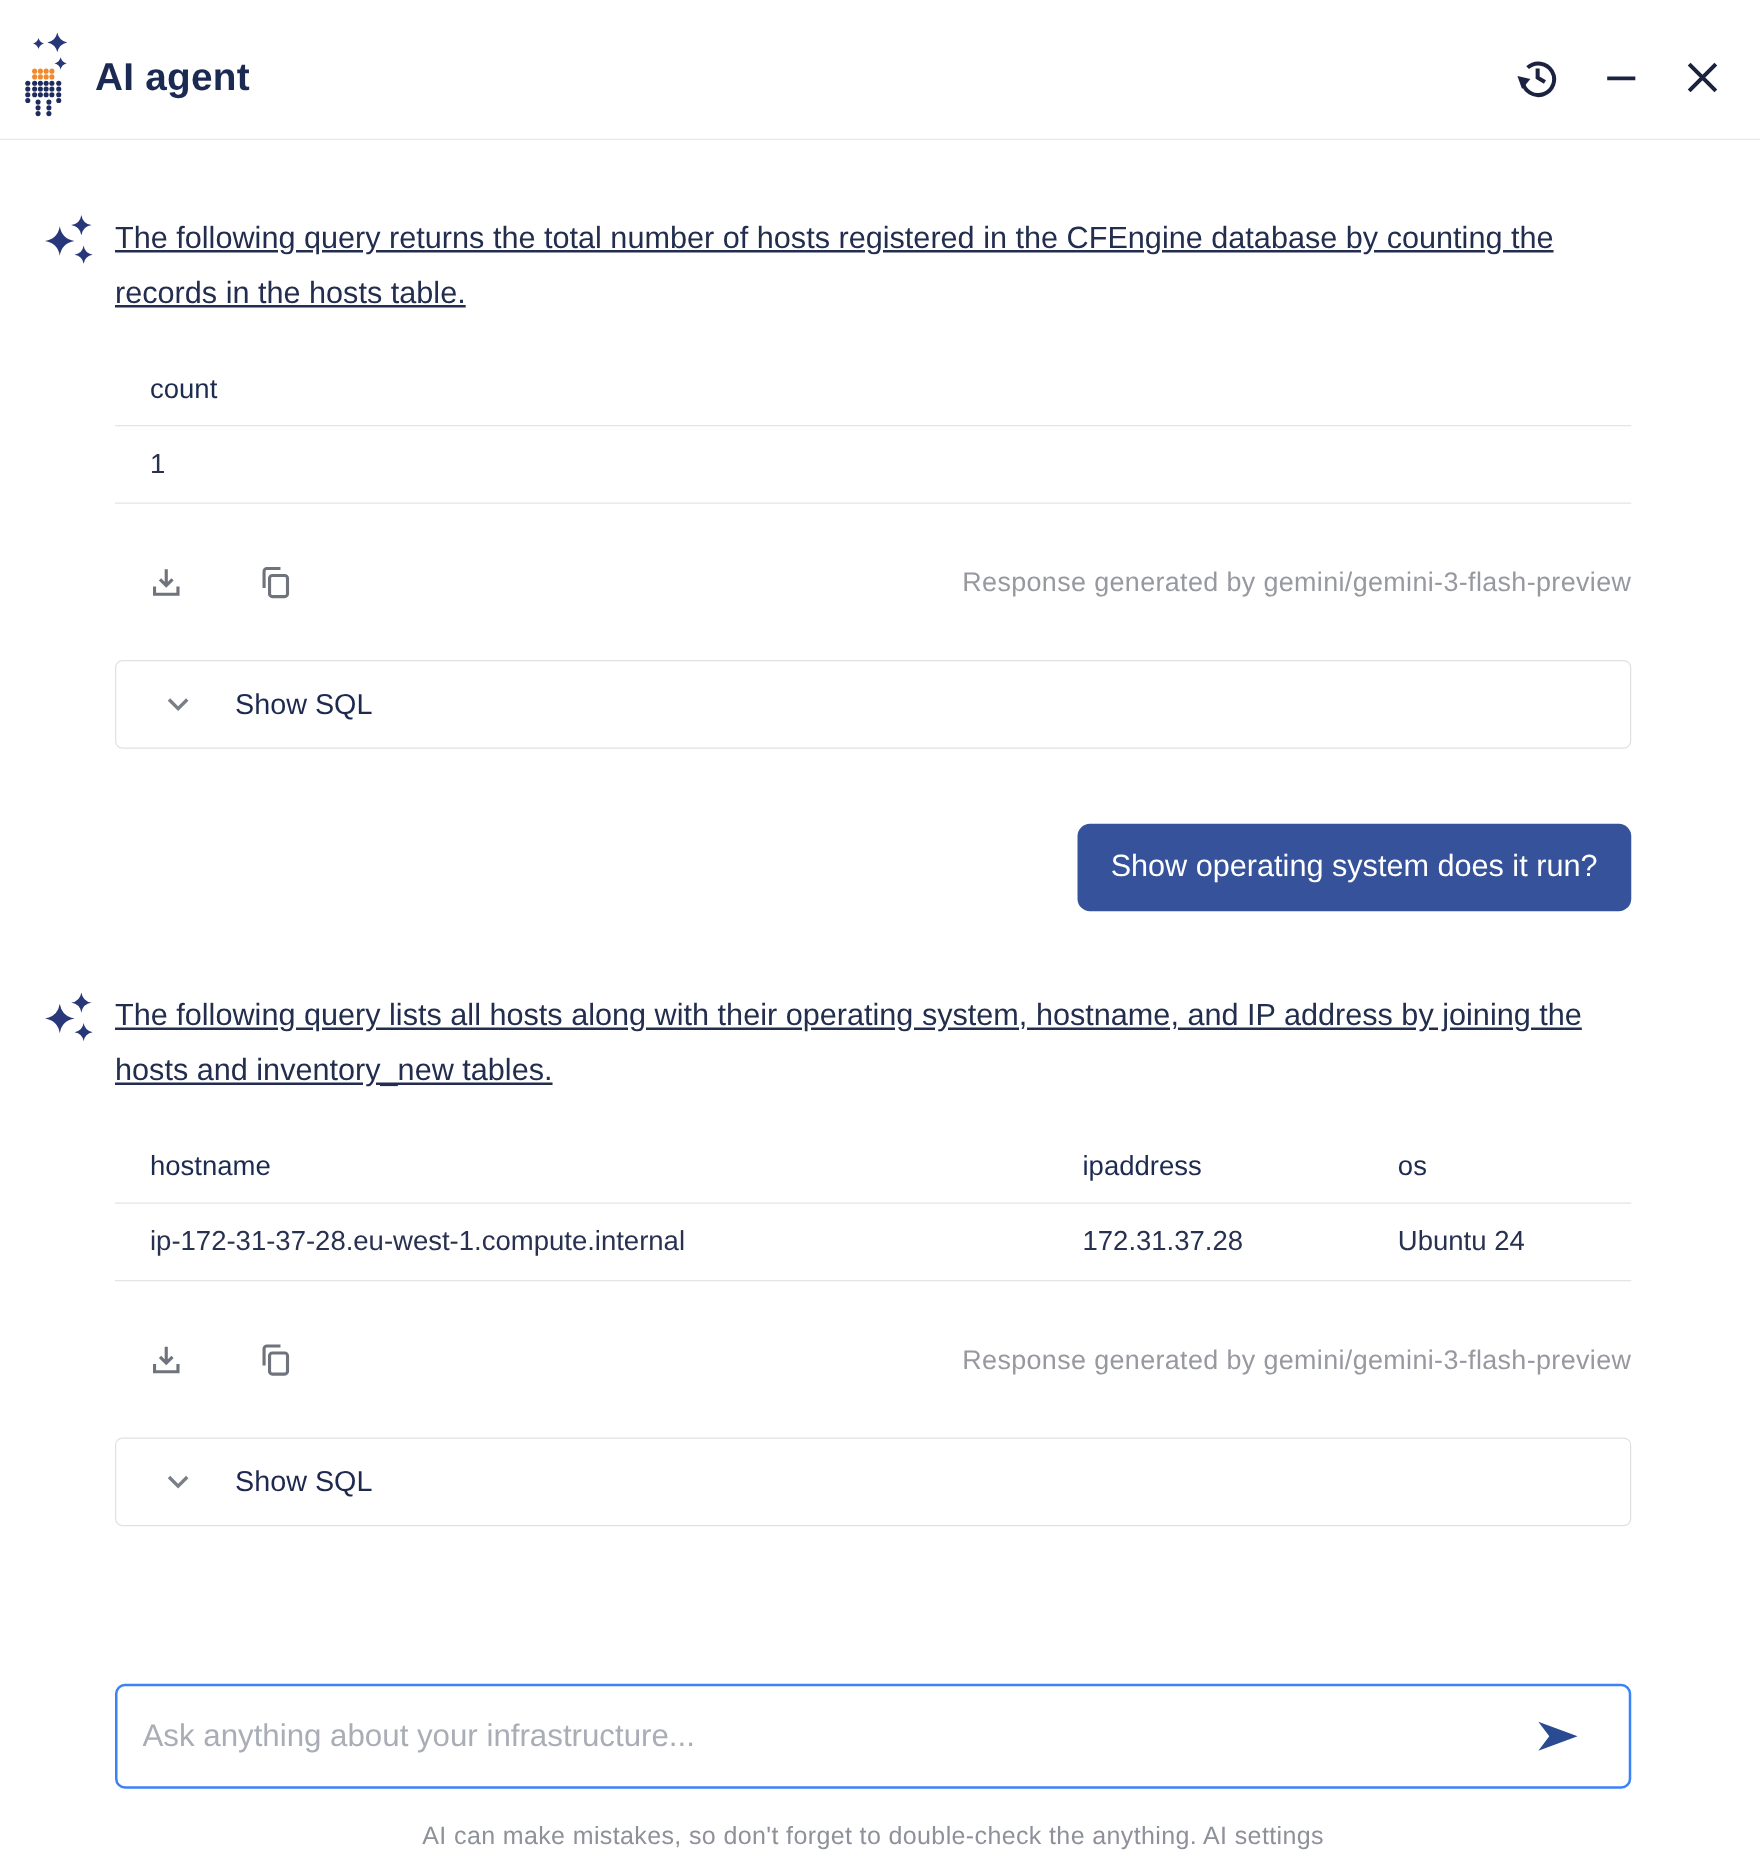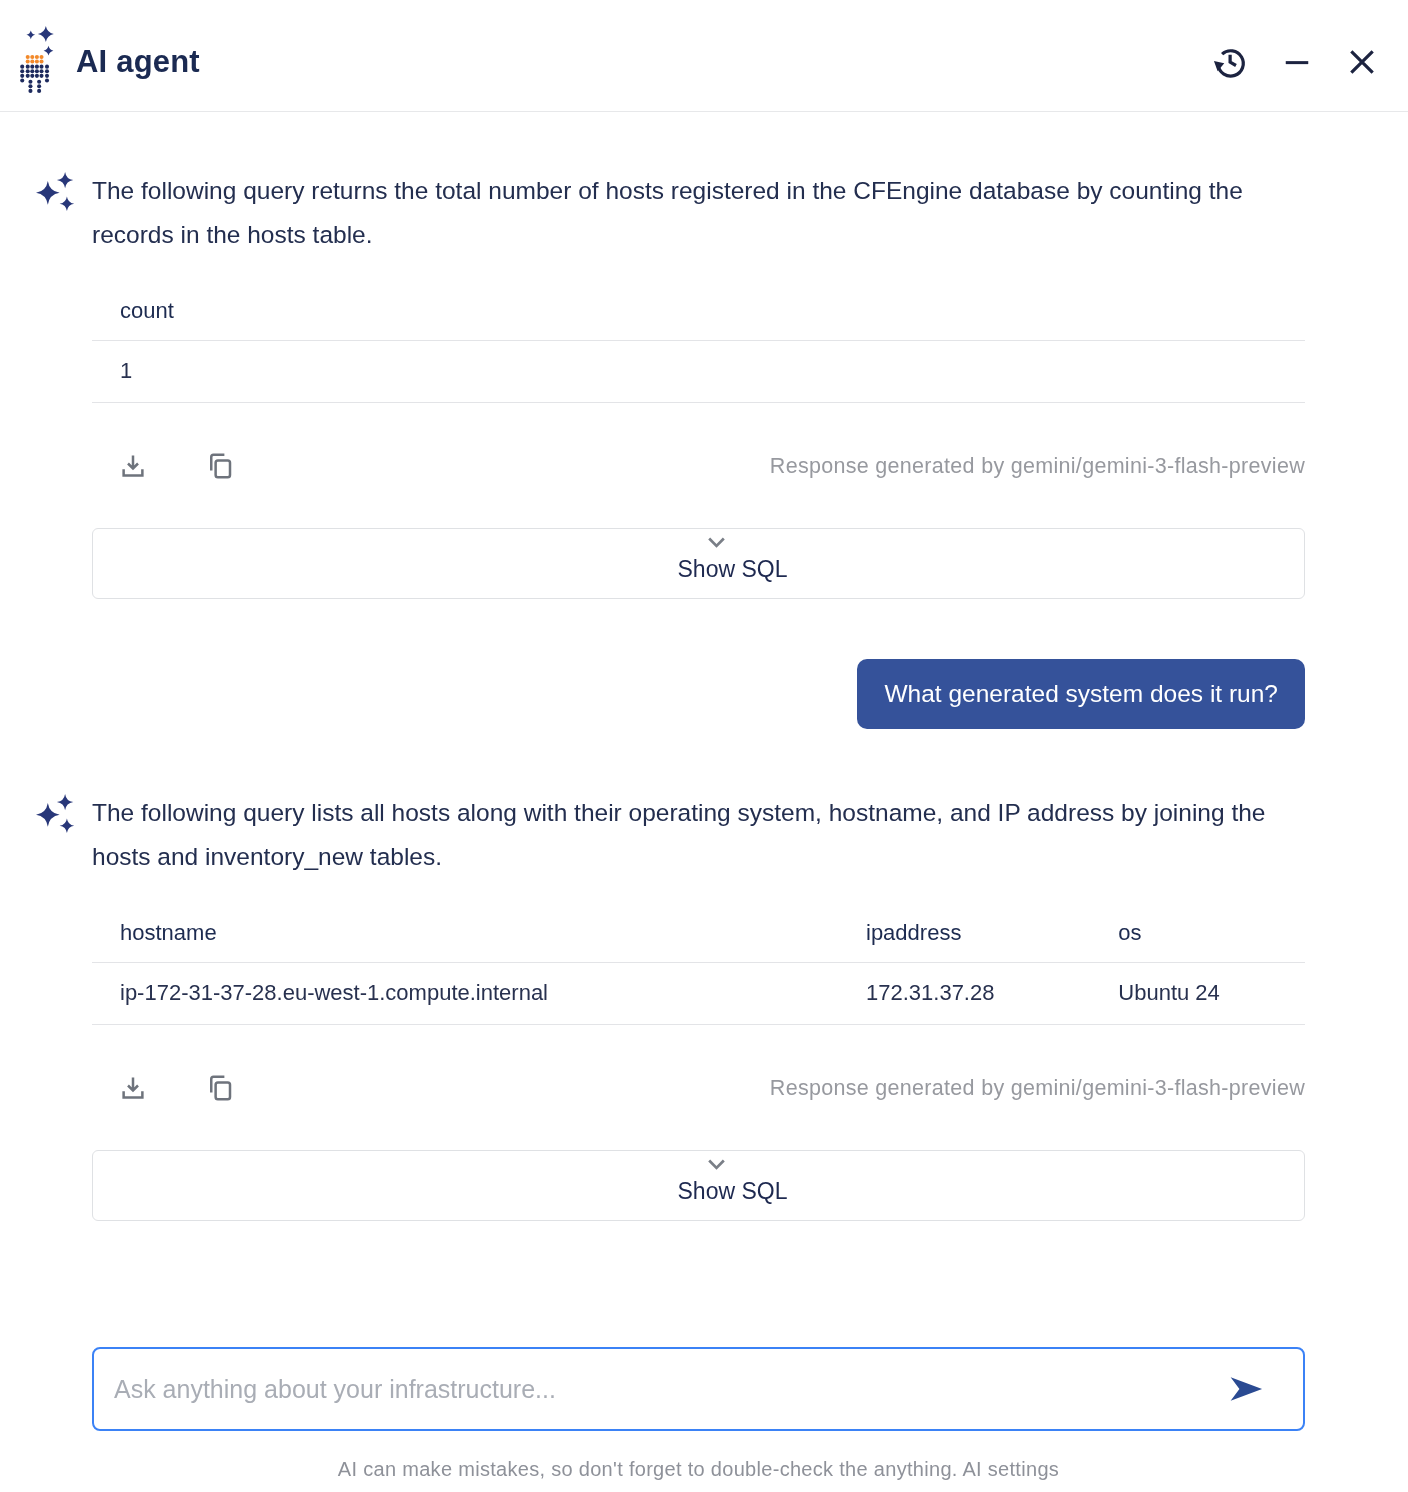--- a/index.html
+++ b/index.html
@@ -14,41 +14,41 @@
   .header-actions { margin-left:auto; display:flex; align-items:center; gap:34px; }
   .icon-btn { background:none; border:none; cursor:pointer; display:flex;
     align-items:center; justify-content:center; padding:0; }
 
   
   .content { padding:0 103px 0 36px; }
 
   .msg-assistant { display:flex; align-items:flex-start; gap:16px; }
   .msg-assistant .sparkle { flex:0 0 40px; margin-top:2px; }
   .msg-body { flex:1 1 auto; min-width:0; }
-  .msg-text { font-size:24.5px; line-height:44px; color:#232e4f; }
+  .msg-text { font-size:24.5px; line-height:44px; color:#232e4f;text-decoration:underline; }
 
   .msg-1 { margin-top:57px; }
   .msg-2 { margin-top:62px; }
 
   
   .result-table { width:100%; border-collapse:collapse; margin-top:26px; }
   .result-table th { text-align:left; font-size:22px; font-weight:400; color:#1d2b50;
     padding:15px 0 16px 28px; border-bottom:1px solid #e3e4e7; }
   .result-table td { text-align:left; font-size:22px; color:#28314f;
     padding:17px 0 18px 28px; border-bottom:1px solid #e3e4e7; }
   .t2-c0 { width:61.5%; } .t2-c1 { width:20.8%; } .t2-c2 { width:17.7%; }
 
   
   .actions-row { margin-top:48px; display:flex; align-items:center; padding-left:26px;text-align:right; }
   .actions-row .icon-btn + .icon-btn { margin-left:57px; }
   .attribution { margin-left:auto; font-size:21.5px; color:#97999f; letter-spacing:.3px; }
 
   
   .show-sql { margin-top:47px; height:71px; border:1px solid #dfe1e4; border-radius:6px;
-    display:flex; align-items:center; padding-left:36px; cursor:pointer; background:#fff;flex-direction:column; }
+    display:flex; align-items:center; padding-left:36px; cursor:pointer; background:#fff; }
   .show-sql-label { margin-left:32px; font-size:23px; color:#1e2950; }
 
   
   .user-row { margin-top:60px; display:flex; justify-content:flex-end; }
   .user-bubble { background:#35529a; color:#ffffff; font-size:24.5px;
     padding:21px 27px; border-radius:10px; }
 
   
   .composer { margin-top:126px; height:84px; border:2px solid #3b82f6; border-radius:8px;
     display:flex; align-items:center; padding:0 36px 0 20px; background:#fff; }
@@ -174,21 +174,21 @@
       <div class="show-sql">
         <svg width="27" height="27" viewBox="0 0 24 24" fill="none" stroke="#7a7f87" stroke-width="2.4">
           <path d="M5.5 8.5 L12 15 L18.5 8.5"></path>
         </svg>
         <span class="show-sql-label">Show SQL</span>
       </div>
     </div>
   </div>
 
   <div class="user-row">
-    <div class="user-bubble">What generated system does it run?</div>
+    <div class="user-bubble">Show operating system does it run?</div>
   </div>
 
   <div class="msg-assistant msg-2">
     <svg class="sparkle" viewBox="0 0 44 48" fill="#283779">
       <path d="M13 11 Q14.8 22.2 26 24 Q14.8 25.8 13 37 Q11.2 25.8 0 24 Q11.2 22.2 13 11 Z"></path>
       <path d="M32 1 Q33.2 8.8 41 10 Q33.2 11.2 32 19 Q30.8 11.2 23 10 Q30.8 8.8 32 1 Z"></path>
       <path d="M34 28 Q35 34.8 42 36 Q35 37.2 34 44 Q33 37.2 26 36 Q33 34.8 34 28 Z"></path>
     </svg>
     <div class="msg-body">
       <p class="msg-text">The following query lists all hosts along with their operating system, hostname, and IP address by joining the hosts and inventory_new tables.</p>

